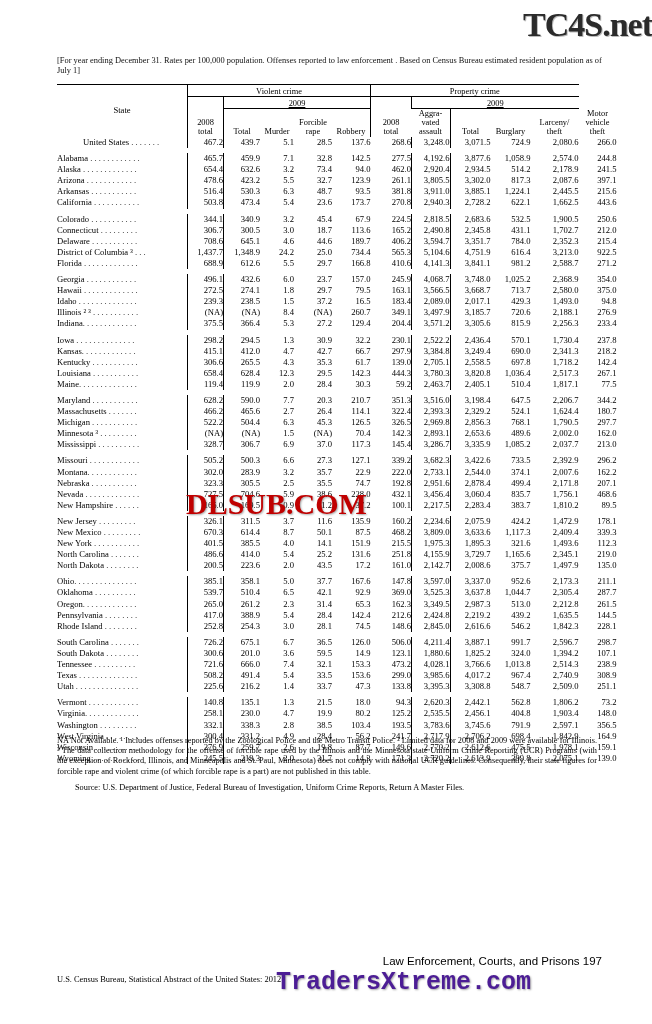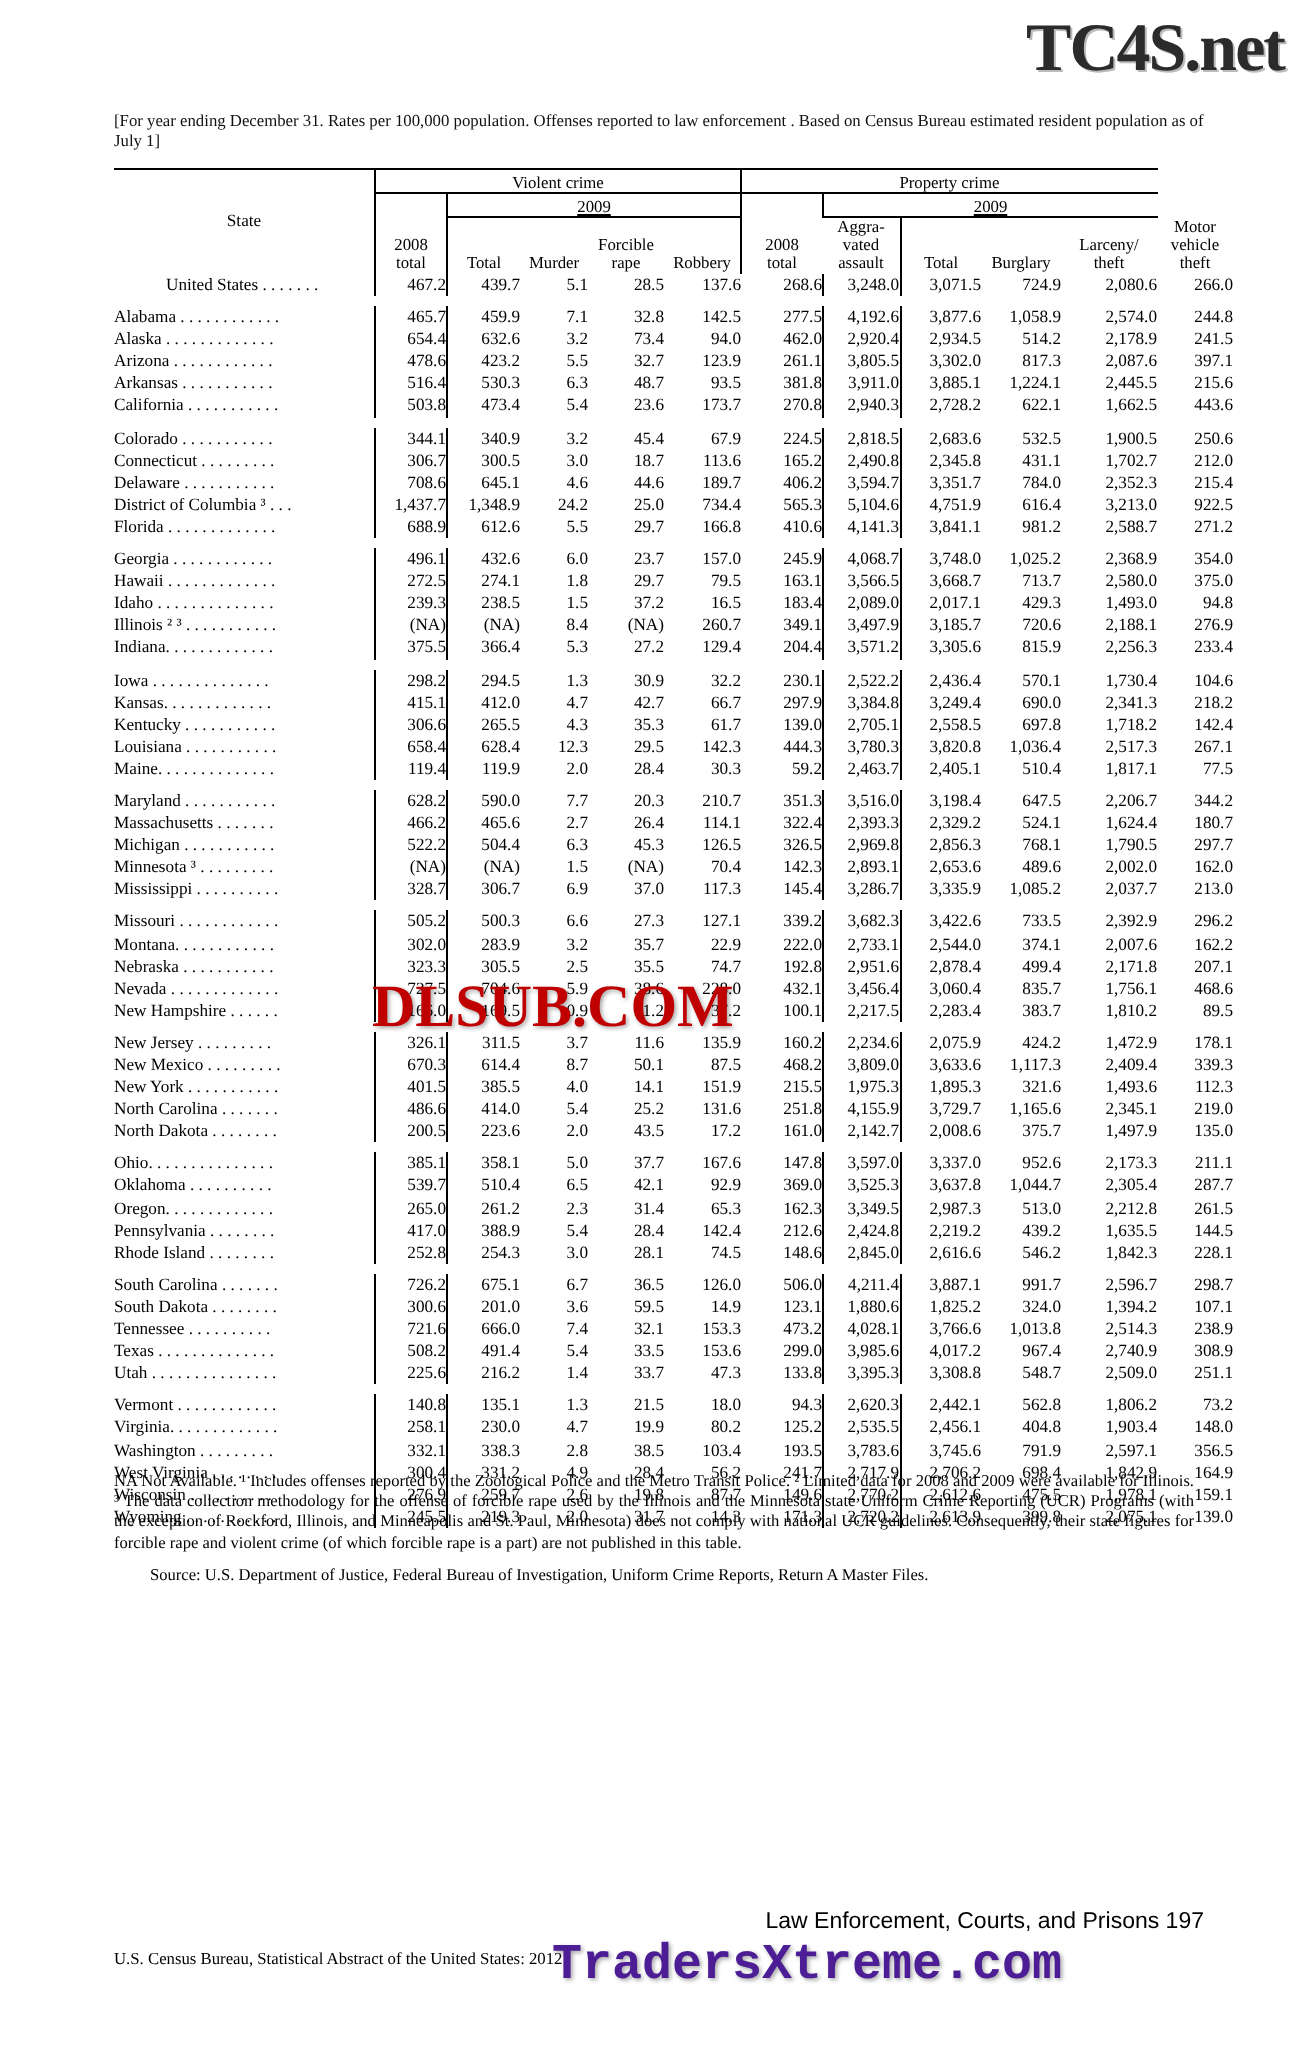--- a/index.html
+++ b/index.html
@@ -7,21 +7,21 @@
     width:652px;height:1024px;background:#ffffff;
     font-family:"Liberation Serif", serif;
     color:#000;
     position:relative;
     overflow:hidden;
   }
   .page{position:absolute;left:0;top:0;width:652px;height:1024px;}
 
   
   .wm-tc4s{
-    position:absolute;right:10px;top:6px;
+    position:absolute;right:0;top:6px;
     font-family:"Liberation Serif", serif;
     font-weight:bold;font-size:34px;color:#2b2b2b;
     letter-spacing:-1px;
     text-shadow:1px 1px 0 #bbb;
   }
   .wm-dlsub{
     position:absolute;left:186px;top:487px;
     font-family:"Liberation Serif", serif;
     font-weight:bold;font-size:30px;color:#c00000;
     letter-spacing:0px;
@@ -372,21 +372,21 @@
           <td class="num vl">298.2</td>
           <td class="num vl">294.5</td>
           <td class="num">1.3</td>
           <td class="num">30.9</td>
           <td class="num">32.2</td>
           <td class="num">230.1</td>
           <td class="num vl">2,522.2</td>
           <td class="num vl">2,436.4</td>
           <td class="num">570.1</td>
           <td class="num">1,730.4</td>
-          <td class="num">104.6</td>
+          <td class="num">237.8</td>
         </tr>
         <tr>
           <td class="state">Kansas. . . . . . . . . . . . .</td>
           <td class="num vl">415.1</td>
           <td class="num vl">412.0</td>
           <td class="num">4.7</td>
           <td class="num">42.7</td>
           <td class="num">66.7</td>
           <td class="num">297.9</td>
           <td class="num vl">3,384.8</td>

